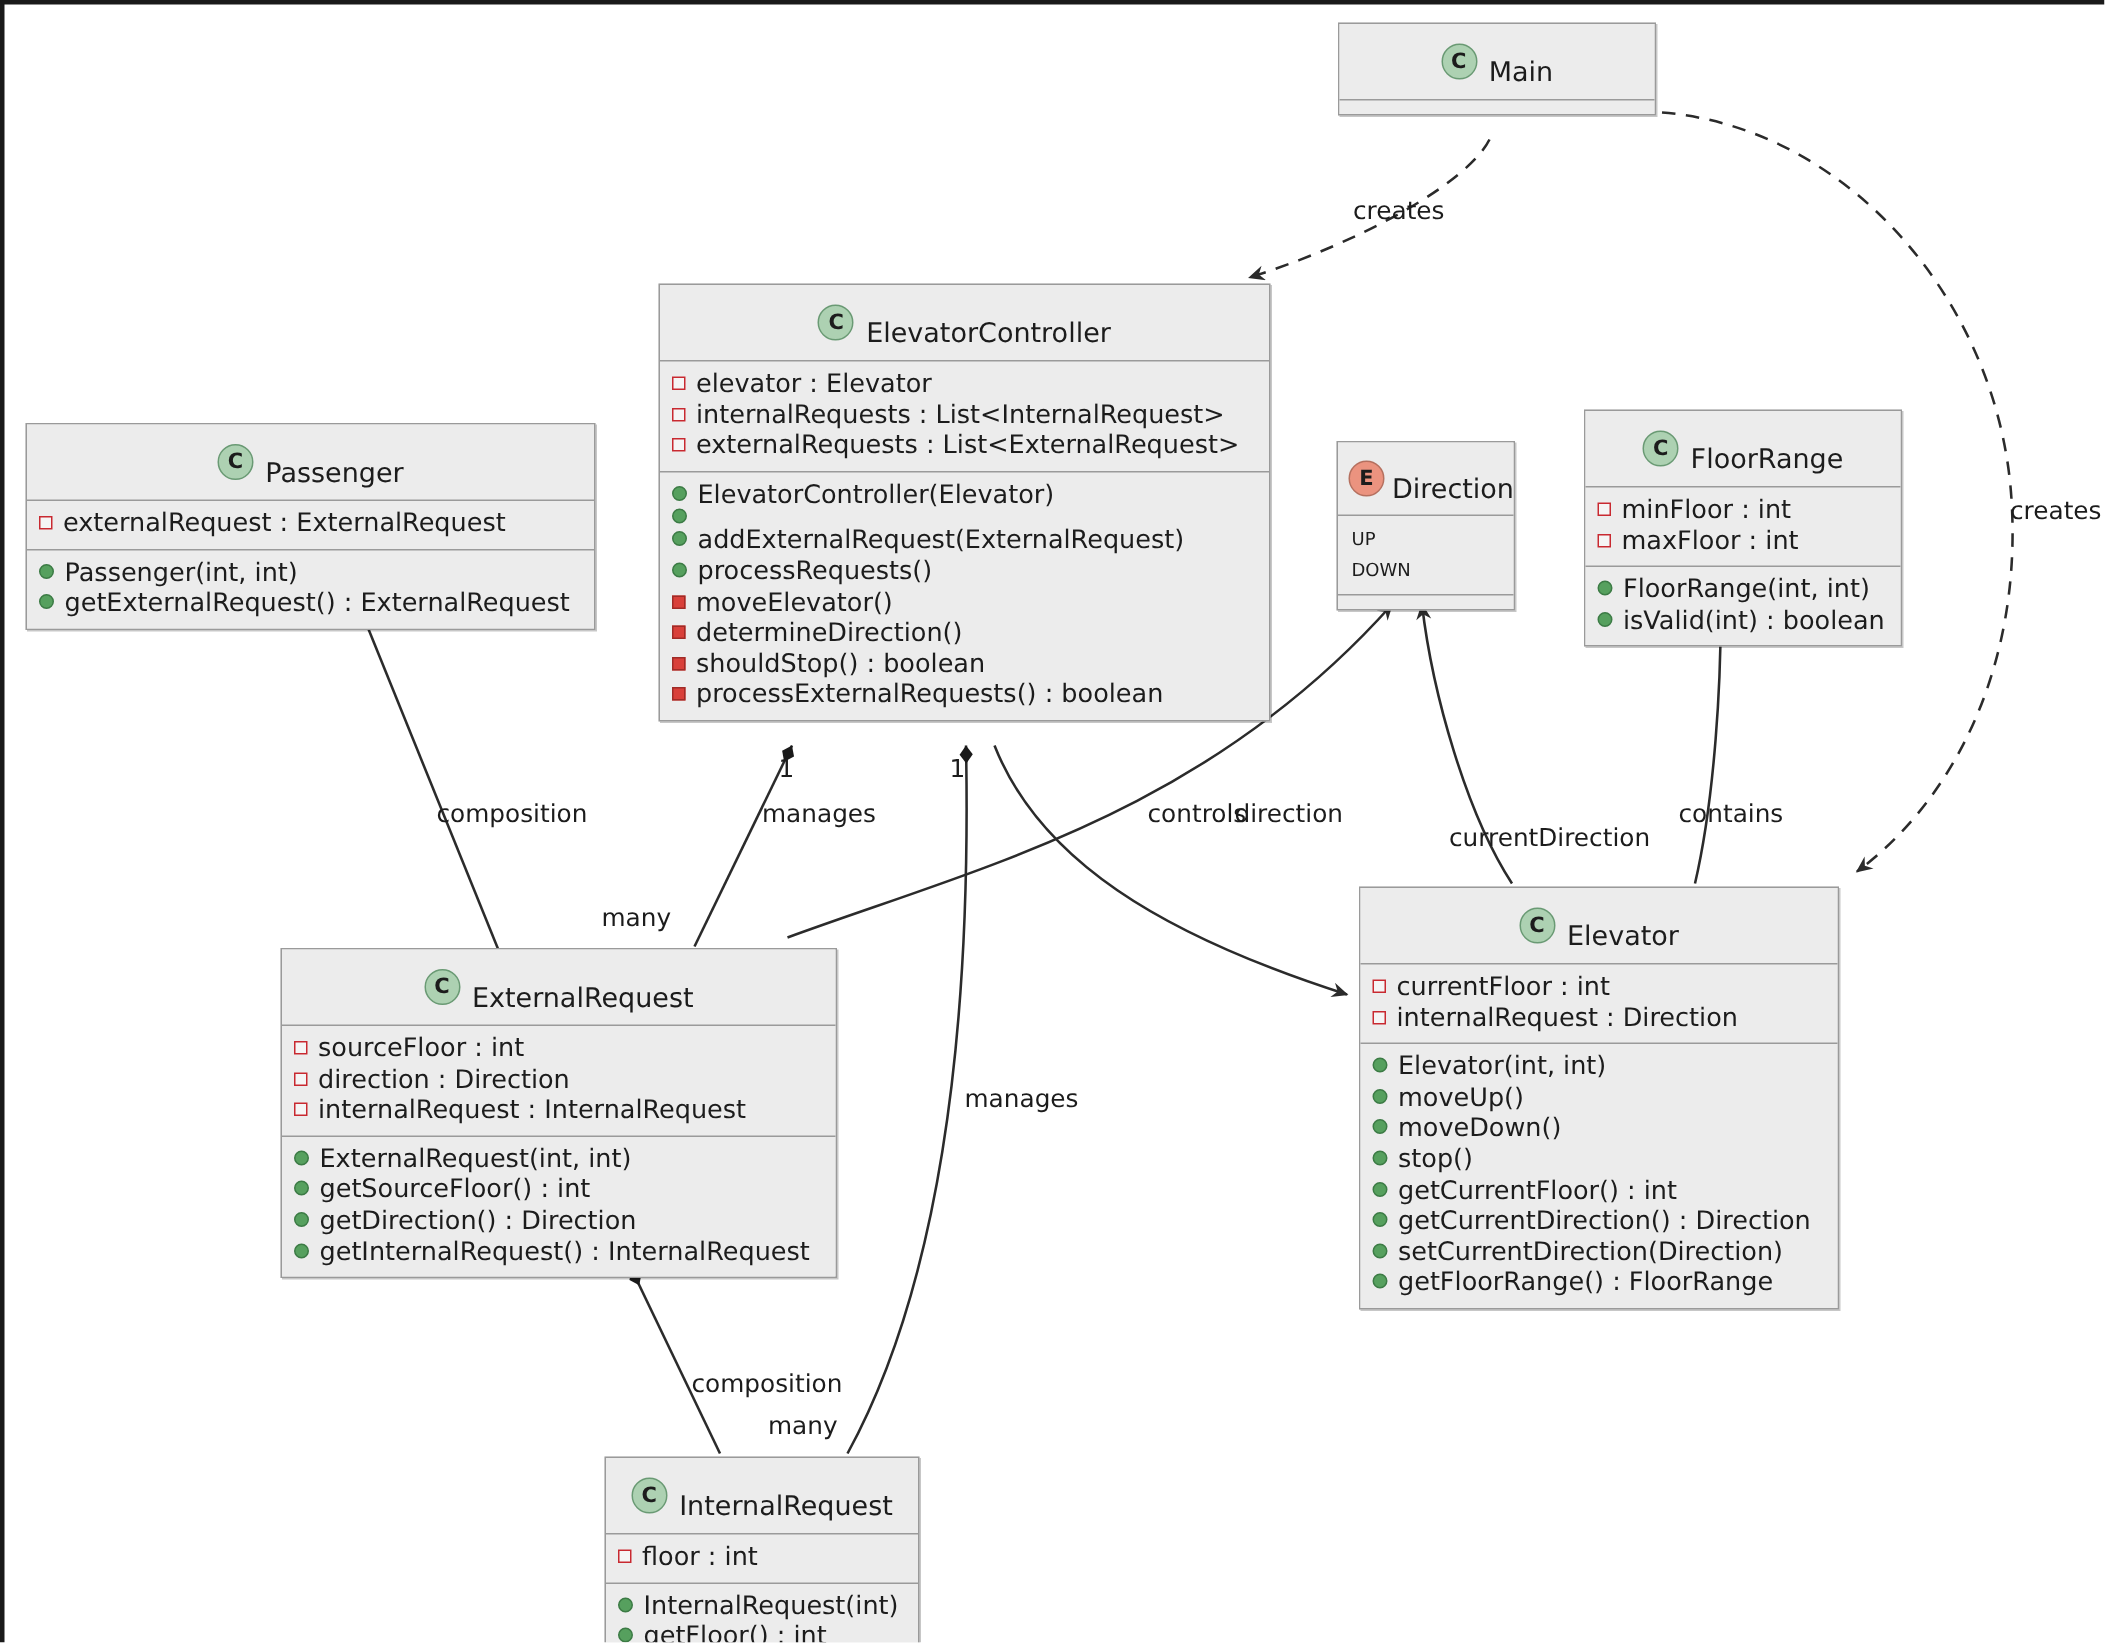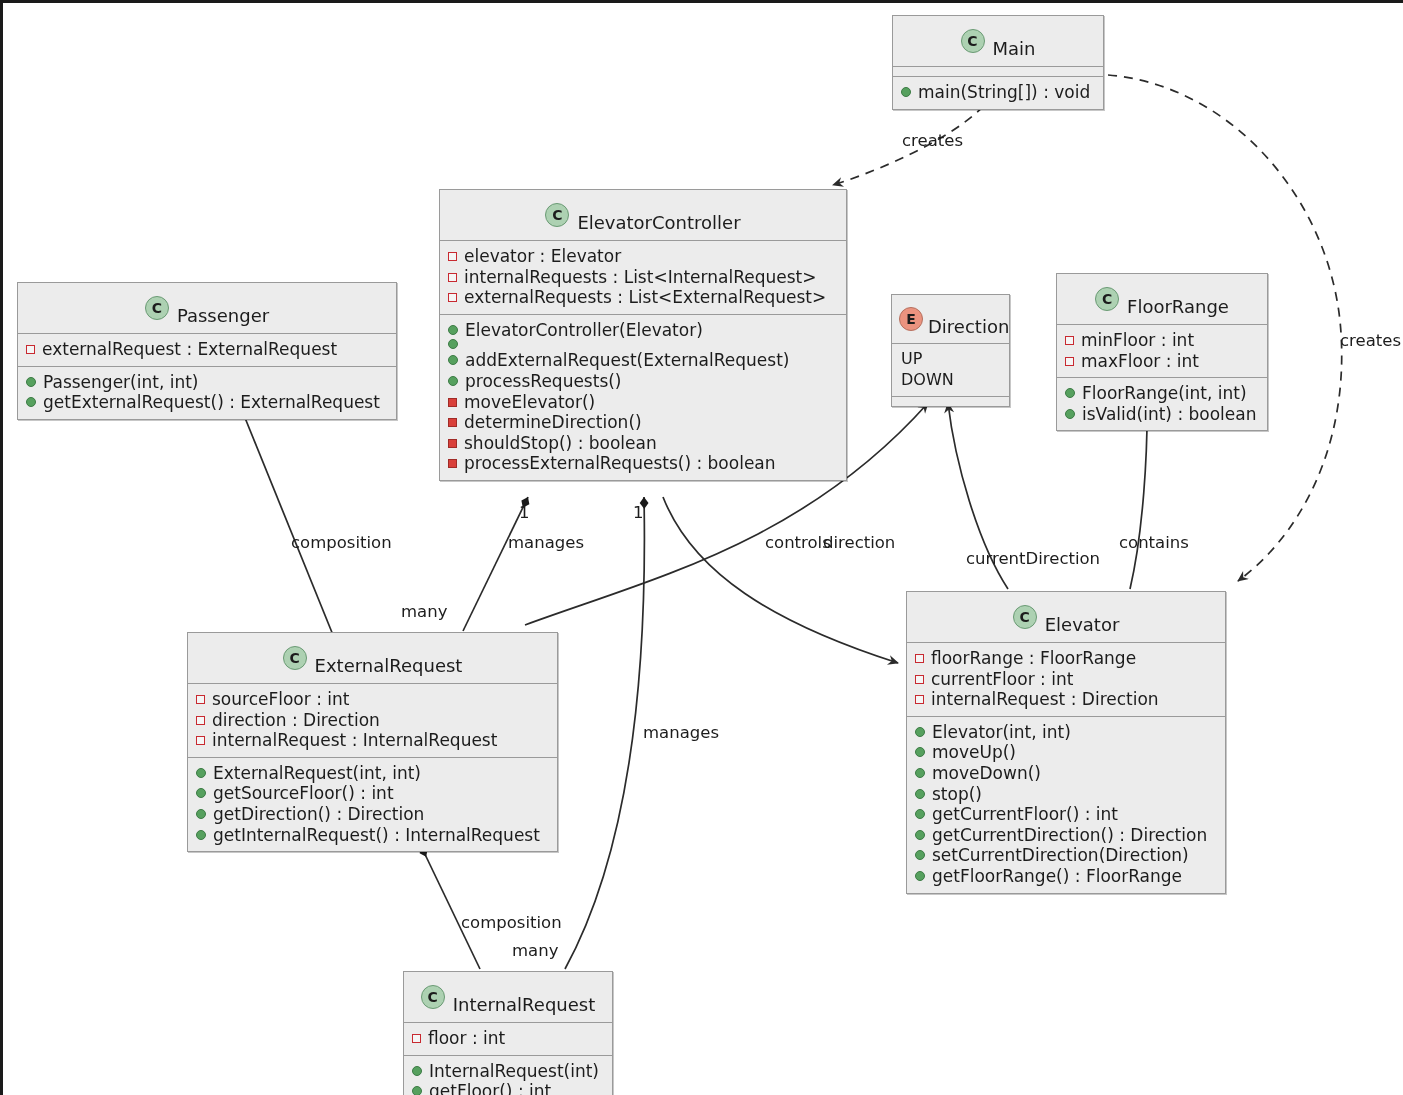--- a/index.html
+++ b/index.html
@@ -61,21 +61,21 @@
   .member {
     display: flex;
     align-items: baseline;
     gap: 7px;
     font-size: 17px;
     line-height: 20.6px;
     color: #1c1c1c;
     white-space: nowrap;
   }
   .enum-value {
-    font-size: 16px;
+    font-size: 12px;
     line-height: 20.6px;
     color: #1c1c1c;
     white-space: nowrap;
     padding-left: 1px;
   }
 
   
   .stereo {
     width: 22px;
     height: 22px;
@@ -220,26 +220,20 @@
   <div class="edge-label" style="left:963px; top:546px;">currentDirection</div>
 
   <div class="edge-label" style="left:1116px; top:530px;">contains</div>
 
   <div class="node" style="left:889px; top:12px; width:212px;">
     <div class="node-header">
       <span class="stereo class-stereo">C</span>
       <span class="node-title">Main</span>
     </div>
     <div class="compartment empty-compartment"></div>
-    <div class="compartment">
-      <div class="member">
-        <span class="vis vis-public"></span>
-        <span>main(String[]) : void</span>
-      </div>
-    </div>
   </div>
 
   <div class="node" style="left:436px; top:186px; width:408px;">
     <div class="node-header">
       <span class="stereo class-stereo">C</span>
       <span class="node-title">ElevatorController</span>
     </div>
     <div class="compartment">
       <div class="member">
         <span class="vis vis-private"></span>
@@ -391,24 +385,20 @@
   </div>
 
   <div class="node" style="left:903px; top:588px; width:320px;">
     <div class="node-header">
       <span class="stereo class-stereo">C</span>
       <span class="node-title">Elevator</span>
     </div>
     <div class="compartment">
       <div class="member">
         <span class="vis vis-private"></span>
-        <span>floorRange : FloorRange</span>
-      </div>
-      <div class="member">
-        <span class="vis vis-private"></span>
         <span>currentFloor : int</span>
       </div>
       <div class="member">
         <span class="vis vis-private"></span>
         <span>internalRequest : Direction</span>
       </div>
     </div>
     <div class="compartment">
       <div class="member">
         <span class="vis vis-public"></span>

